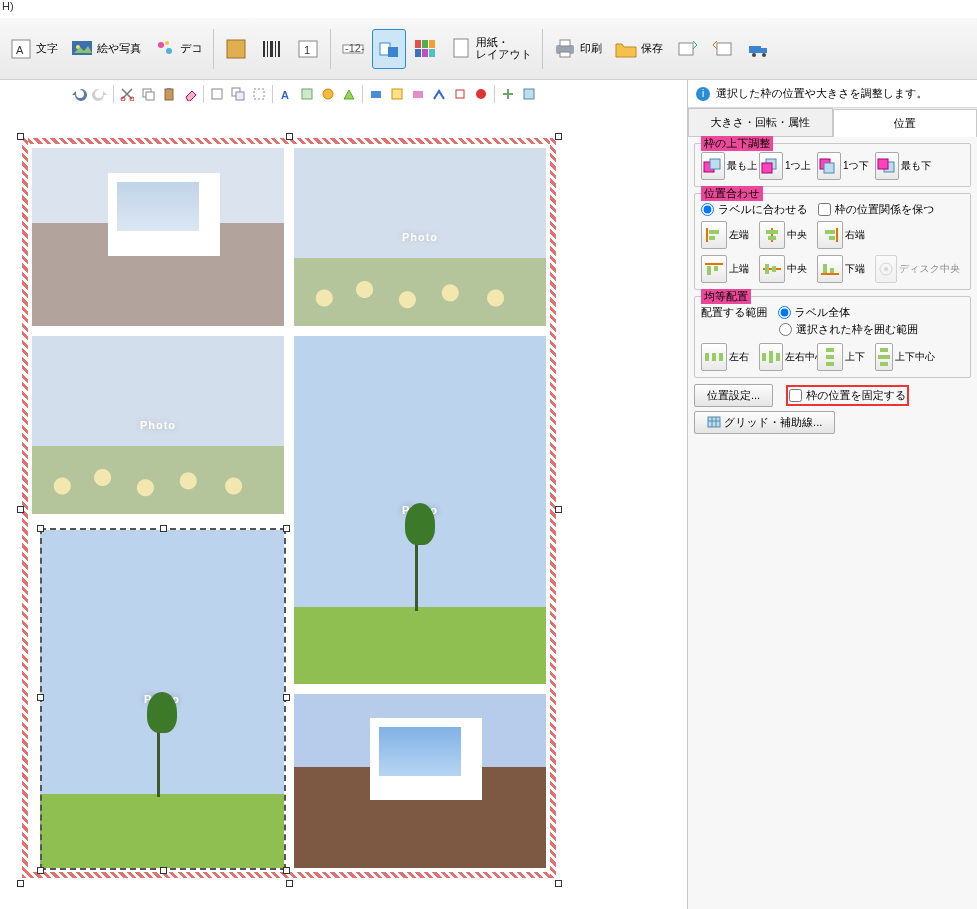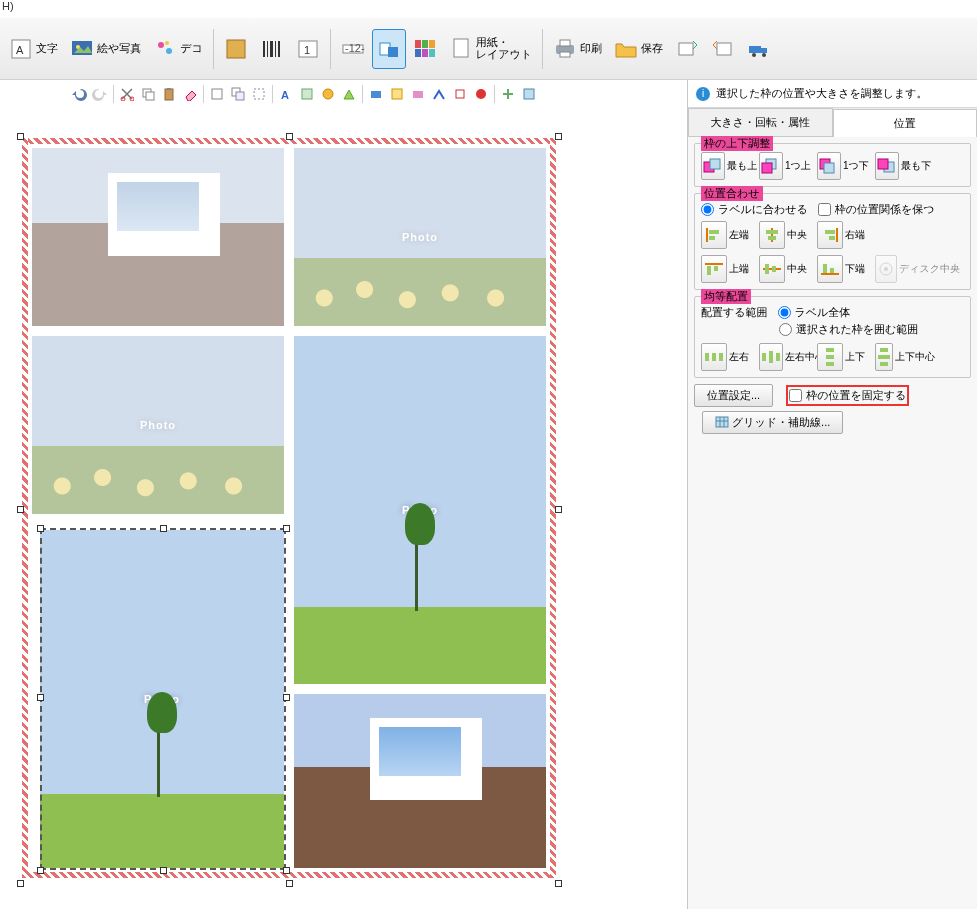--- a/index.html
+++ b/index.html
@@ -555,21 +555,21 @@
     </div>
   </div>
 
   <div class="row" style="margin:4px 6px;gap:14px">
     <button class="btn">位置設定...</button>
     <label class="check hl" style="padding:2px">
         <input type="checkbox" style="">
         <span>枠の位置を固定する</span>
       </label>
   </div>
-  <div style="margin:4px 14px">
+  <div style="margin:4px 6px">
     <button class="btn">
       <svg width="14" height="12" style="display:inline;vertical-align:-2px">
           <rect x="1" y="1" width="12" height="10" fill="#bde" stroke="#58a"></rect>
           <path d="M5 1v10M9 1v10M1 5h12" stroke="#58a"></path>
         </svg>
       <span>グリッド・補助線...</span>
     </button>
   </div>
 </div>
 

